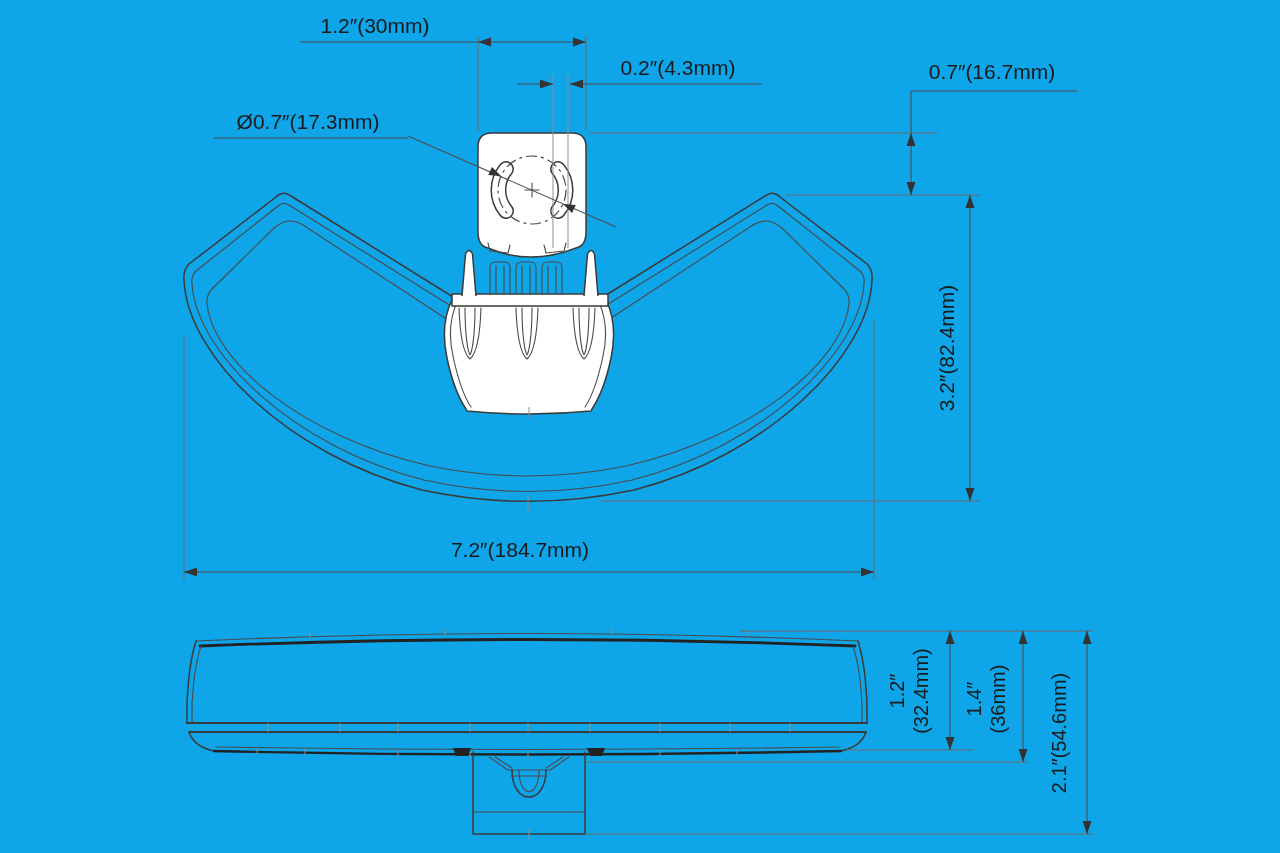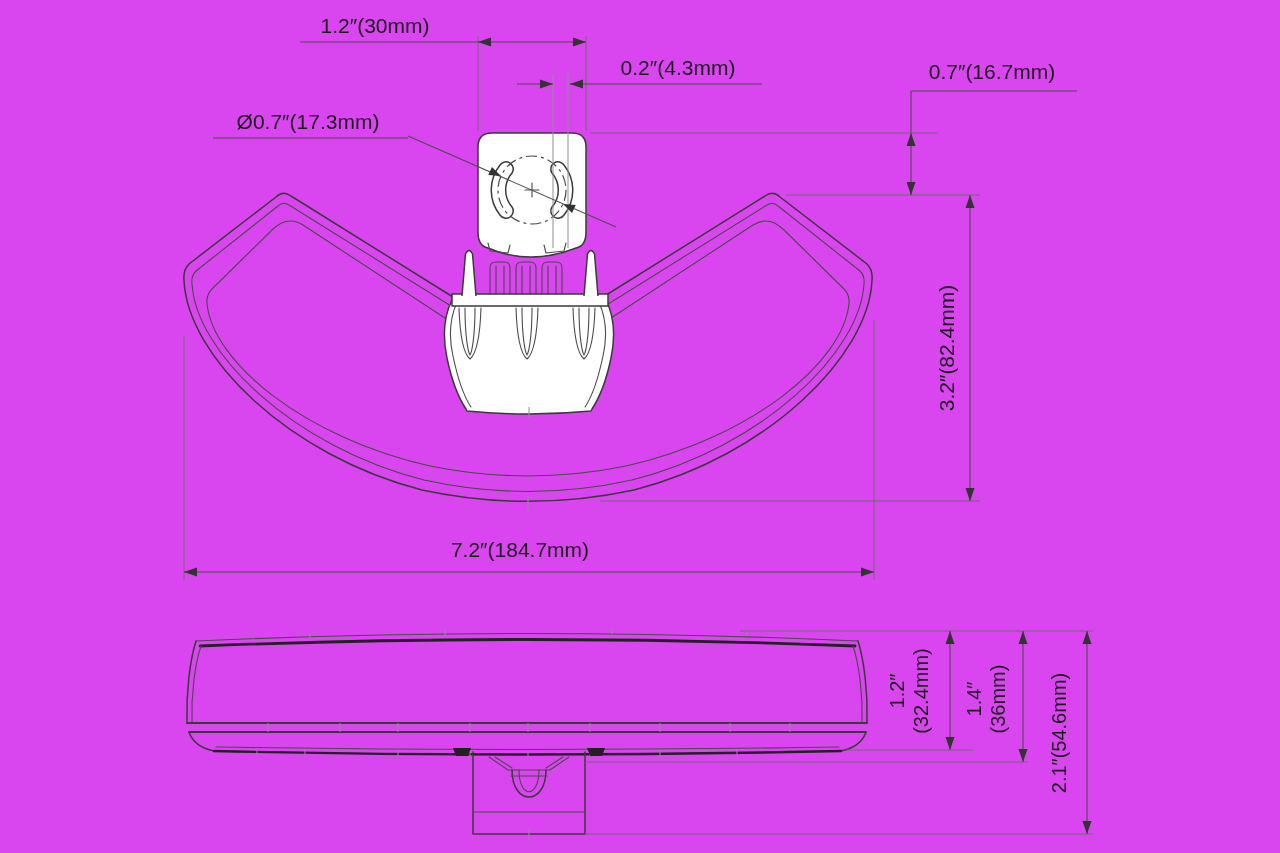--- a/index.html
+++ b/index.html
@@ -1,16 +1,16 @@
 <!DOCTYPE html>
 <html><head>
 <meta charset="utf-8">
 <style>
   html,body{margin:0;padding:0;background:#ffffff;}
-  .stage{position:relative;width:1280px;height:853px;background:#d946ef;overflow:hidden;}
+  .stage{position:relative;width:1280px;height:853px;background:#0ea5e9;overflow:hidden;}
   svg{display:block;}
   .obj   {stroke:#3a3a3a;stroke-width:1.5;fill:none;stroke-linecap:round;stroke-linejoin:round;}
   .obj2  {stroke:#4a4a4a;stroke-width:1.1;fill:none;stroke-linecap:round;stroke-linejoin:round;}
   .heavy {stroke:#222222;stroke-width:2.8;fill:none;stroke-linecap:round;}
   .wfill {fill:#ffffff;stroke:#3a3a3a;stroke-width:1.5;stroke-linejoin:round;}
   .dim   {stroke:#4d4d4d;stroke-width:1.1;fill:none;}
   .ext   {stroke:#6d6d6d;stroke-width:1;fill:none;}
   .thin  {stroke:#8f8f8f;stroke-width:1;fill:none;}
   .arrow {fill:#333333;stroke:none;}
   .lbl   {font-family:"Liberation Sans","DejaVu Sans",sans-serif;font-size:21px;fill:#1a1a1a;}

